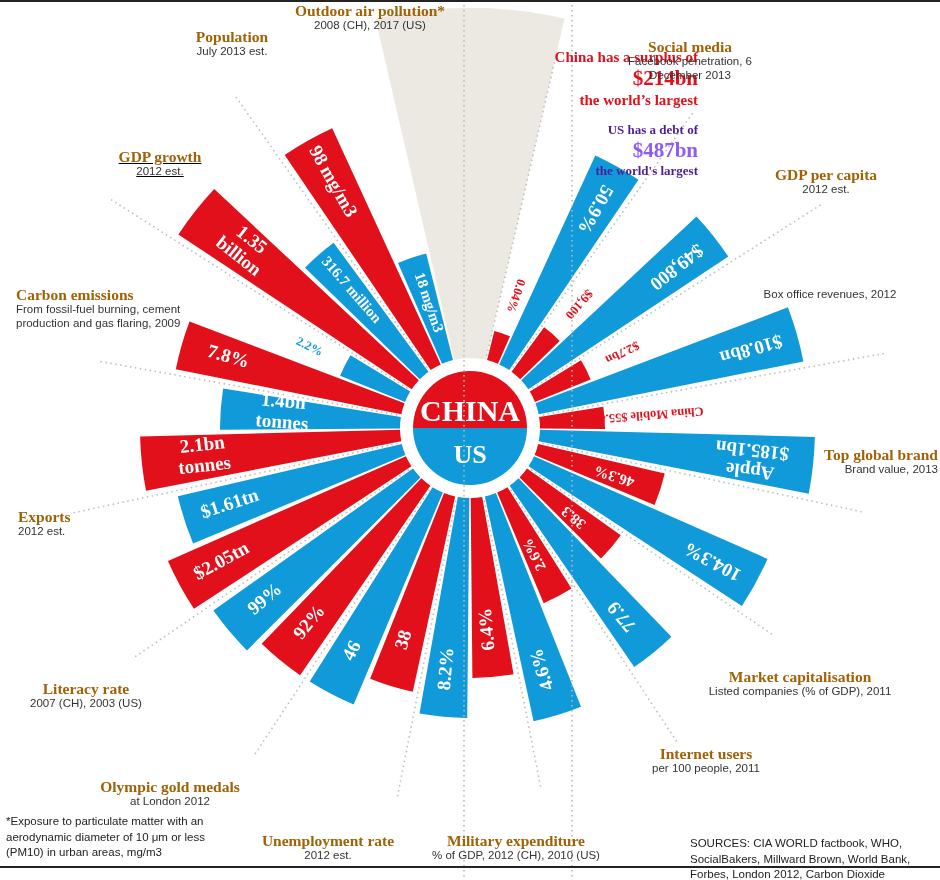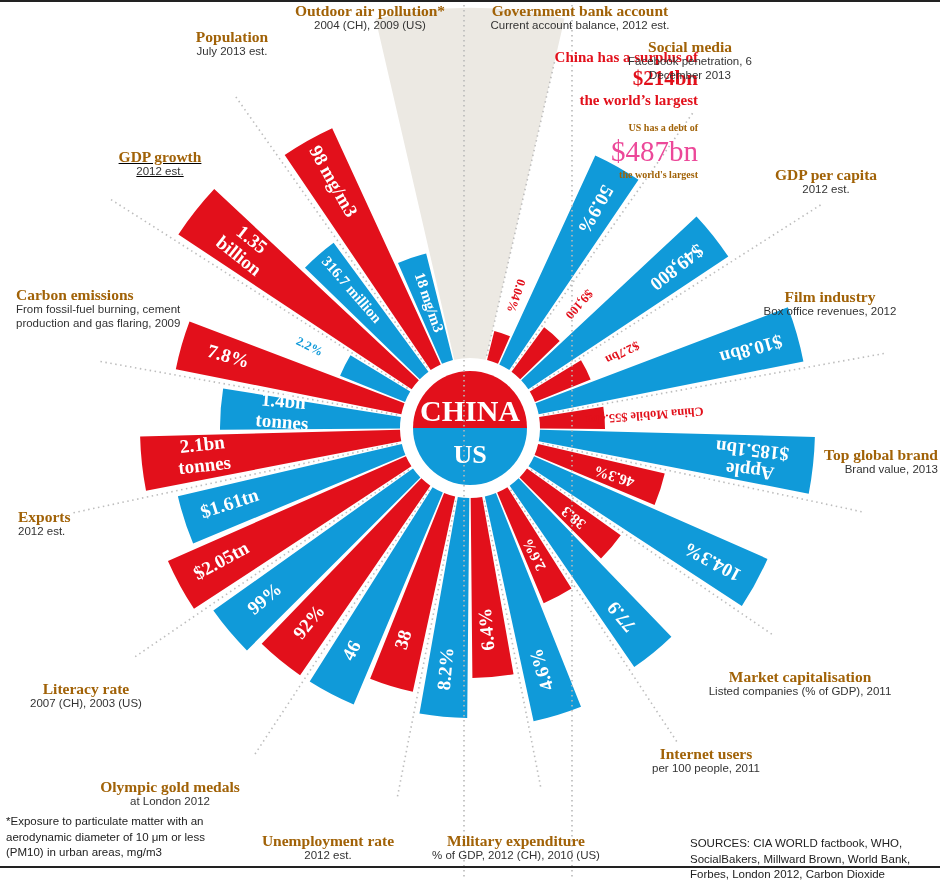--- a/index.html
+++ b/index.html
@@ -26,22 +26,22 @@
     position:absolute;font-family:"Liberation Sans", sans-serif;
     font-size:11.5px;color:#222;line-height:1.35;
   }
   .hr{position:absolute;left:0;width:940px;border-top:2px solid #222;}
   .gov-note{
     position:absolute;text-align:right;width:230px;
     font-family:"Liberation Serif", serif;line-height:1.2;
   }
   .gov-note .r1{color:#E2101B;font-weight:bold;font-size:15px;}
   .gov-note .r2{color:#E2101B;font-weight:bold;font-size:21px;}
-  .gov-note .b1{color:#a16207;font-weight:bold;font-size:10px;}
-  .gov-note .b2{color:#ec4899;font-weight:normal;font-size:29px;}
+  .gov-note .b1{color:#4c1d95;font-weight:bold;font-size:13px;}
+  .gov-note .b2{color:#8b5cf6;font-weight:bold;font-size:21px;}
   .gov-note .sp{height:13px;}
 </style>
 </head>
 <body>
 
 <div id="stage">
 
   <svg id="wheel" viewBox="0 0 940 880">
     <g id="wedges">
         <path d="M454.2534261959295,359.79409546503354 L375.52055717557676,18.764572790201214 A420,420 0 0 1 564.4794428244232,18.764572790201214 L485.7465738040705,359.79409546503354 A70,70 0 0 0 454.2534261959295,359.79409546503354 Z" fill="#ECE9E3"></path>
@@ -138,39 +138,35 @@
       <text x="470" y="421" text-anchor="middle" font-family="Liberation Serif, serif" font-weight="bold" font-size="30" fill="#ffffff">CHINA</text>
       <text x="470" y="463" text-anchor="middle" font-family="Liberation Serif, serif" font-weight="bold" font-size="26" fill="#ffffff">US</text>
     </g>
   </svg>
 
   <svg width="940" height="880" style="position:absolute;left:0;top:0;pointer-events:none">
     <line x1="464" y1="0" x2="464" y2="880" stroke="#b9b9b9" stroke-width="1.6" stroke-dasharray="1.5 3.5"></line>
     <line x1="572" y1="0" x2="572" y2="880" stroke="#b9b9b9" stroke-width="1.6" stroke-dasharray="1.5 3.5"></line>
   </svg>
 
-  <div class="lbl c" style="left:470px;top:2px;width:220px;margin-left:-0px;">
-    <div class="t">Government bank account</div>
-    <div class="s">Current account balance, 2012 est.</div>
-  </div>
 
   <div class="gov-note" style="left:468px;top:48px;">
     <div class="r1">China has a surplus of</div>
     <div class="r2">$214bn</div>
     <div class="r1">the world’s largest</div>
     <div class="sp"></div>
     <div class="b1">US has a debt of</div>
     <div class="b2">$487bn</div>
     <div class="b1">the world's largest</div>
   </div>
 
   <div id="cat-labels">
       <div class="lbl c" style="left: 270px; top: 2px; width: 200px;">
         <div class="t">Outdoor air pollution*</div>
-        <div class="s" style="white-space: normal;">2004 (CH), 2009 (US)</div>
+        <div class="s" style="white-space: normal;">2008 (CH), 2017 (US)</div>
       </div>
       <div class="lbl c" style="left: 147px; top: 28px; width: 170px;">
         <div class="t">Population</div>
         <div class="s" style="white-space: normal;">July 2013 est.</div>
       </div>
       <div class="lbl c" style="left: 80px; top: 148px; width: 160px; text-decoration: underline;">
         <div class="t">GDP growth</div>
         <div class="s" style="white-space: normal;">2012 est.</div>
       </div>
       <div class="lbl l" style="left: 16px; top: 286px; width: 210px;">
@@ -203,21 +199,20 @@
       </div>
       <div class="lbl c" style="left: 690px; top: 668px; width: 220px;">
         <div class="t">Market capitalisation</div>
         <div class="s" style="white-space: normal;">Listed companies (% of GDP), 2011</div>
       </div>
       <div class="lbl r" style="left: 738px; top: 446px; width: 200px;">
         <div class="t">Top global brand</div>
         <div class="s" style="white-space: normal;">Brand value, 2013</div>
       </div>
       <div class="lbl c" style="left: 725px; top: 288px; width: 210px;">
-        <div class="t">Film industry</div>
         <div class="s" style="white-space: normal;">Box office revenues, 2012</div>
       </div>
       <div class="lbl c" style="left: 731px; top: 166px; width: 190px;">
         <div class="t">GDP per capita</div>
         <div class="s" style="white-space: normal;">2012 est.</div>
       </div>
       <div class="lbl c" style="left: 600px; top: 38px; width: 180px;">
         <div class="t">Social media</div>
         <div class="s" style="white-space: normal;">Facebook penetration, 6 December 2013</div>
       </div>

